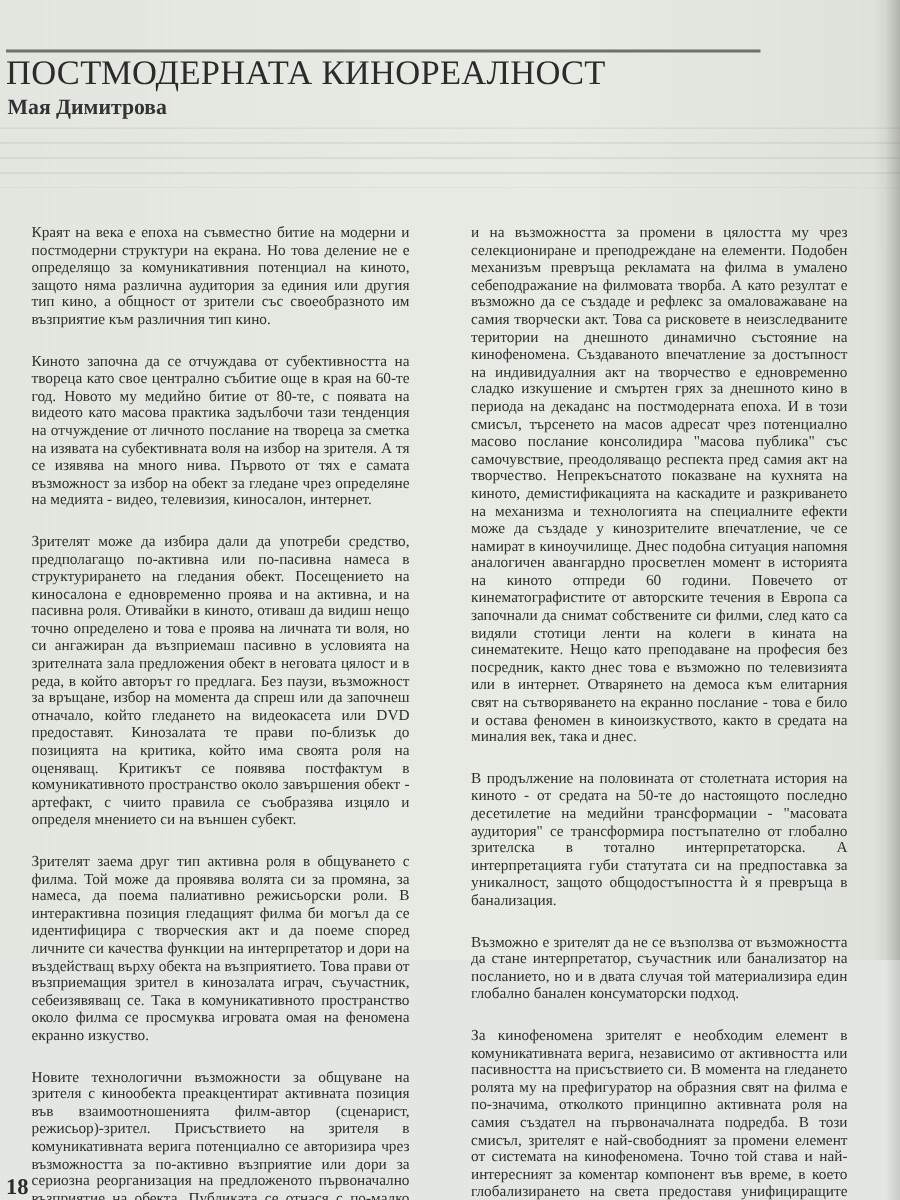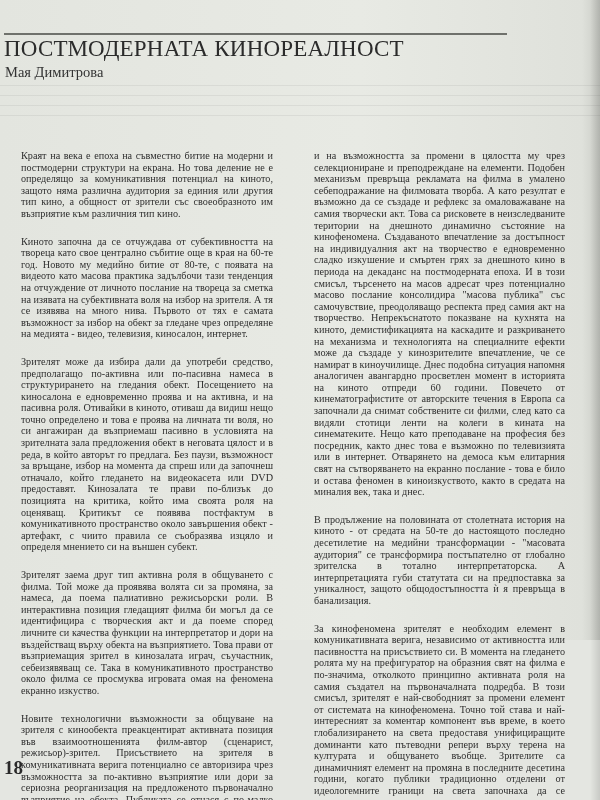--- a/index.html
+++ b/index.html
@@ -22,33 +22,33 @@
     position: absolute; left: 4px; top: 33px; width: 503px; height: 2px;
     background: #6f716c;
   }
   .title {
     position: absolute; left: 4px; top: 35px;
     font-size: 23px; letter-spacing: 0.2px; color: #2b2b2b;
     white-space: nowrap; line-height: 28px;
   }
   .author {
     position: absolute; left: 5px; top: 63px;
-    font-size: 14.5px; color: #333; line-height: 18px;
+    font-size: 14.5px; color: #333; line-height: 18px; font-weight: bold;
   }
   .col {
     position: absolute; top: 134px;
     font-size: 10.2px; line-height: 11.6px;
     text-align: justify; color: #2e2e2e;
   }
   .col p { margin: 16px; text-indent: 0; }
   .col-left { left: 5px; width: 284px; }
   .col-right { left: 298px; width: 283px; top: 134px; }
   .page-number {
-    position: absolute; left: 4px; top: 757px;
-    font-size: 19px; font-weight: bold; color: #2a2a2a;
+    position: absolute; left: 4px; top: 784px;
+    font-size: 15px; font-weight: bold; color: #2a2a2a;
   }
   .ghost {
     position: absolute; left: 0; top: 85px; width: 600px; height: 40px;
     opacity: 0.12;
     background: repeating-linear-gradient(180deg, #777 0px, #777 1px, transparent 1px, transparent 10px);
   }
 </style>
 </head>
 <body>
 
@@ -62,18 +62,19 @@
     <p>Краят на века е епоха на съвместно битие на модерни и постмодерни структури на екрана. Но това деление не е определящо за комуникативния потенциал на киното, защото няма различна аудитория за единия или другия тип кино, а общност от зрители със своеобразното им възприятие към различния тип кино.</p>
     <p>Киното започна да се отчуждава от субективността на твореца като свое централно събитие още в края на 60-те год. Новото му медийно битие от 80-те, с появата на видеото като масова практика задълбочи тази тенденция на отчуждение от личното послание на твореца за сметка на изявата на субективната воля на избор на зрителя. А тя се изявява на много нива. Първото от тях е самата възможност за избор на обект за гледане чрез определяне на медията - видео, телевизия, киносалон, интернет.</p>
     <p>Зрителят може да избира дали да употреби средство, предполагащо по-активна или по-пасивна намеса в структурирането на гледания обект. Посещението на киносалона е едновременно проява и на активна, и на пасивна роля. Отивайки в киното, отиваш да видиш нещо точно определено и това е проява на личната ти воля, но си ангажиран да възприемаш пасивно в условията на зрителната зала предложения обект в неговата цялост и в реда, в който авторът го предлага. Без паузи, възможност за връщане, избор на момента да спреш или да започнеш отначало, който гледането на видеокасета или DVD предоставят. Кинозалата те прави по-близък до позицията на критика, който има своята роля на оценяващ. Критикът се появява постфактум в комуникативното пространство около завършения обект - артефакт, с чиито правила се съобразява изцяло и определя мнението си на външен субект.</p>
     <p>Зрителят заема друг тип активна роля в общуването с филма. Той може да проявява волята си за промяна, за намеса, да поема палиативно режисьорски роли. В интерактивна позиция гледащият филма би могъл да се идентифицира с творческия акт и да поеме според личните си качества функции на интерпретатор и дори на въздействащ върху обекта на възприятието. Това прави от възприемащия зрител в кинозалата играч, съучастник, себеизявяващ се. Така в комуникативното пространство около филма се просмуква игровата омая на феномена екранно изкуство.</p>
     <p>Новите технологични възможности за общуване на зрителя с кинообекта преакцентират активната позиция във взаимоотношенията филм-автор (сценарист, режисьор)-зрител. Присъствието на зрителя в комуникативната верига потенциално се авторизира чрез възможността за по-активно възприятие или дори за сериозна реорганизация на предложеното първоначално възприятие на обекта. Публиката се отнася с по-малко уважение към създателя на филма и с присъщия ѝ стремеж към удовлетворение упражнява възможността си за намеса, която тълкува като свое право. Подобно поведение на аудиторията подсказва и стратегиите за реклама на филмите и на киното като комерсиален феномен. Тя се гради на активното присъствие в медийната среда на материя за масова консумация - мейкинг или форшпан, с избрани моменти, които трябва да създадат интерес към екранното събитие. Процесът на създаване на цялостта на един игрален или дори документален филм се оказва онази мостра, която търси най-достъпното послание по пътя към зрителя. Същевременно, така се формира на възприятийно ниво идеята за достъпност на самото правене на филма</p>
   </div>
 
   <div class="col col-right">
     <p>и на възможността за промени в цялостта му чрез селекциониране и преподреждане на елементи. Подобен механизъм превръща рекламата на филма в умалено себеподражание на филмовата творба. А като резултат е възможно да се създаде и рефлекс за омаловажаване на самия творчески акт. Това са рисковете в неизследваните територии на днешното динамично състояние на кинофеномена. Създаваното впечатление за достъпност на индивидуалния акт на творчество е едновременно сладко изкушение и смъртен грях за днешното кино в периода на декаданс на постмодерната епоха. И в този смисъл, търсенето на масов адресат чрез потенциално масово послание консолидира "масова публика" със самочувствие, преодоляващо респекта пред самия акт на творчество. Непрекъснатото показване на кухнята на киното, демистификацията на каскадите и разкриването на механизма и технологията на специалните ефекти може да създаде у кинозрителите впечатление, че се намират в киноучилище. Днес подобна ситуация напомня аналогичен авангардно просветлен момент в историята на киното отпреди 60 години. Повечето от кинематографистите от авторските течения в Европа са започнали да снимат собствените си филми, след като са видяли стотици ленти на колеги в кината на синематеките. Нещо като преподаване на професия без посредник, както днес това е възможно по телевизията или в интернет. Отварянето на демоса към елитарния свят на сътворяването на екранно послание - това е било и остава феномен в киноизкуството, както в средата на миналия век, така и днес.</p>
     <p>В продължение на половината от столетната история на киното - от средата на 50-те до настоящото последно десетилетие на медийни трансформации - "масовата аудитория" се трансформира постъпателно от глобално зрителска в тотално интерпретаторска. А интерпретацията губи статутата си на предпоставка за уникалност, защото общодостъпността ѝ я превръща в банализация.</p>
+    <p>Възможно е зрителят да не се възползва от възможността да стане интерпретатор, съучастник или банализатор на посланието, но и в двата случая той материализира един глобално баналeн консуматорски подход.</p>
     <p>За кинофеномена зрителят е необходим елемент в комуникативната верига, независимо от активността или пасивността на присъствието си. В момента на гледането ролята му на префигуратор на образния свят на филма е по-значима, отколкото принципно активната роля на самия създател на първоначалната подредба. В този смисъл, зрителят е най-свободният за промени елемент от системата на кинофеномена. Точно той става и най-интересният за коментар компонент във време, в което глобализирането на света предоставя унифициращите доминанти като пътеводни репери върху терена на културата и общуването въобще. Зрителите са динамичният елемент на промяна в последните десетина години, когато публики традиционно отделени от идеологемните граници на света започнаха да се съпреживяват като част от единно културно пространство чрез възможността да имат обща аудиовизия в общ пазар на интелектуални продукти. А технологичната възможност за подобно общуване, която беше факт още в десетилетието преди 90-те, изпревари промените на глобалната карта на икономическите взаимоотношения. Не само в Европа, а в планетарен мащаб. Възможността за виртуално общо пространство сякаш предизвика реалността на това приобщаване. Дали то ще бъде качество на живот и за нас все още има да се доказва.</p>
   </div>
 
   <div class="page-number">18</div>
   <div class="edge-shadow"></div>
 </div>
 
 </body></html>

